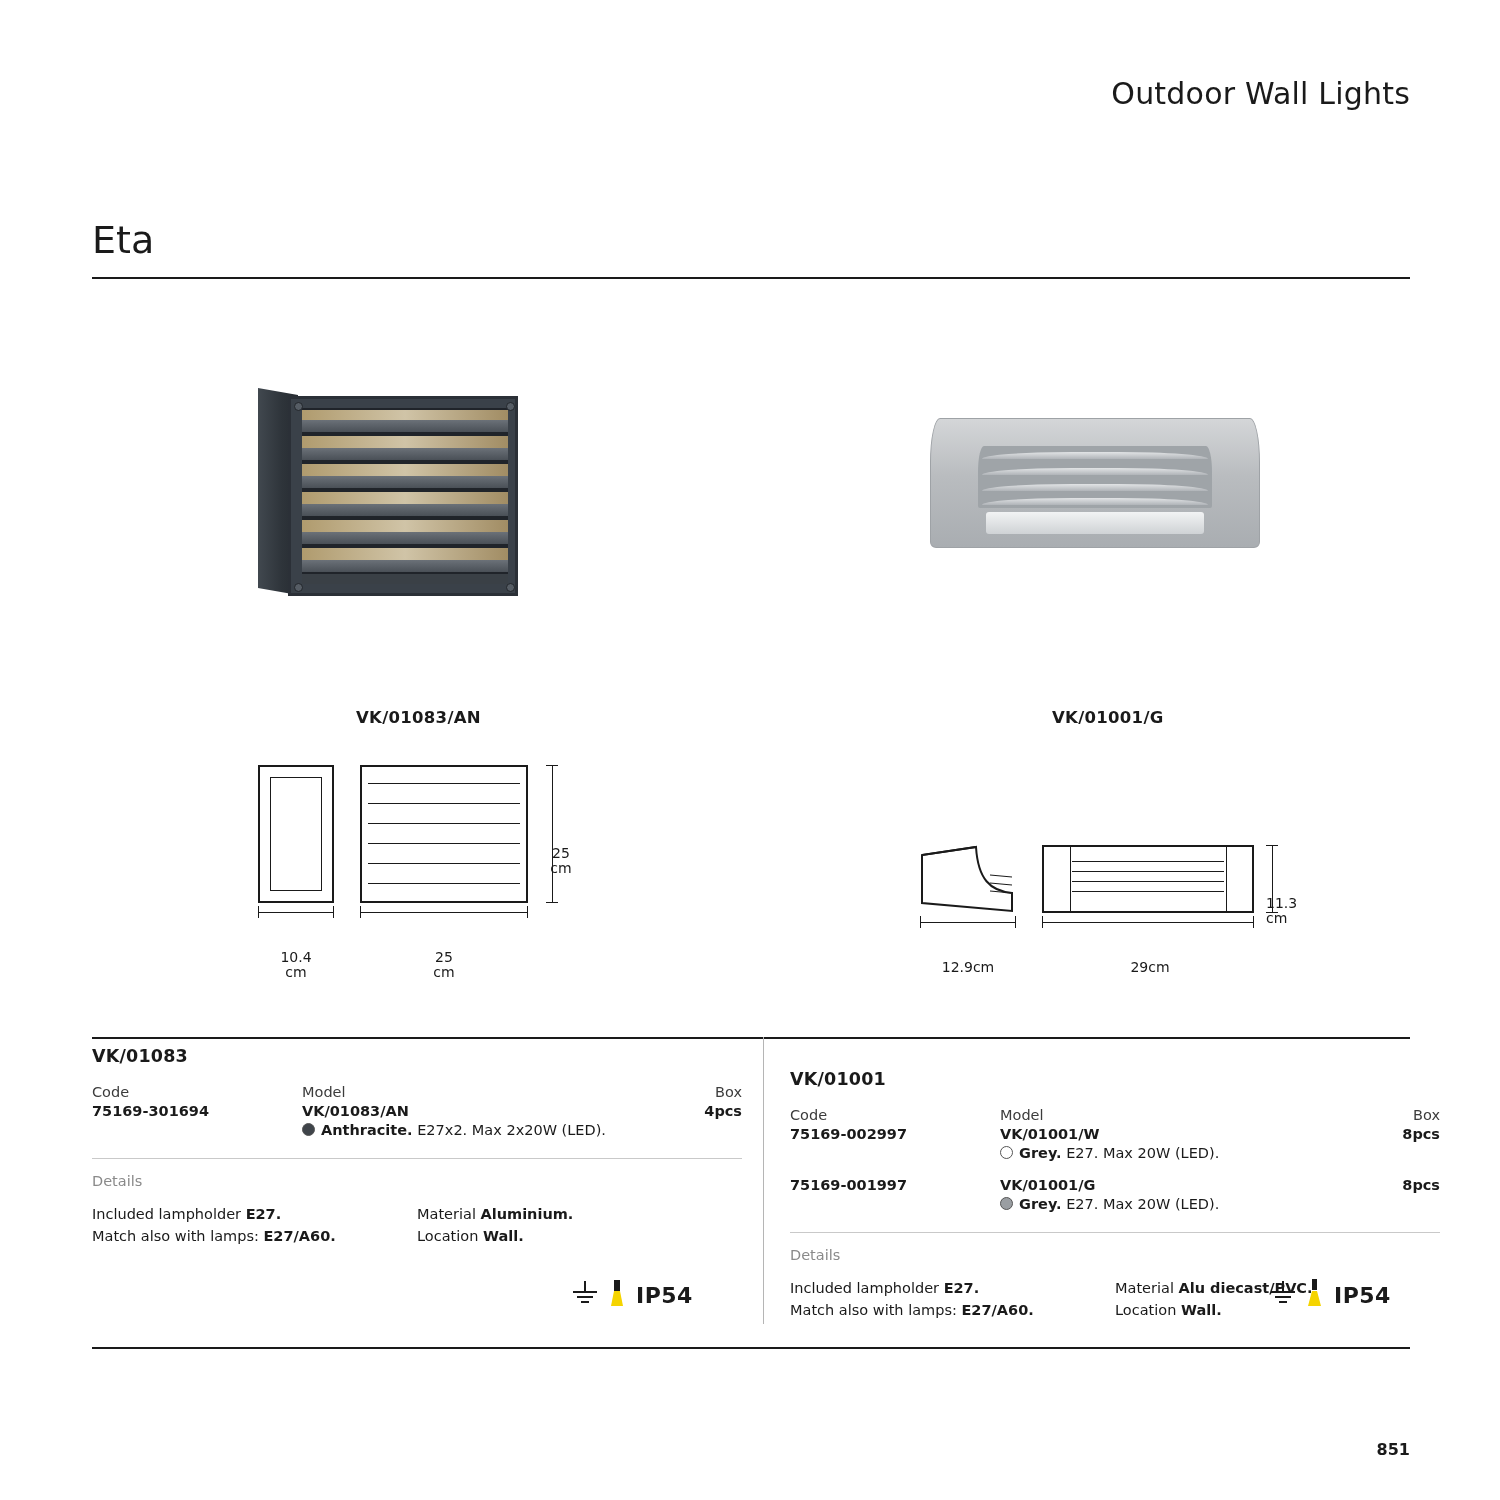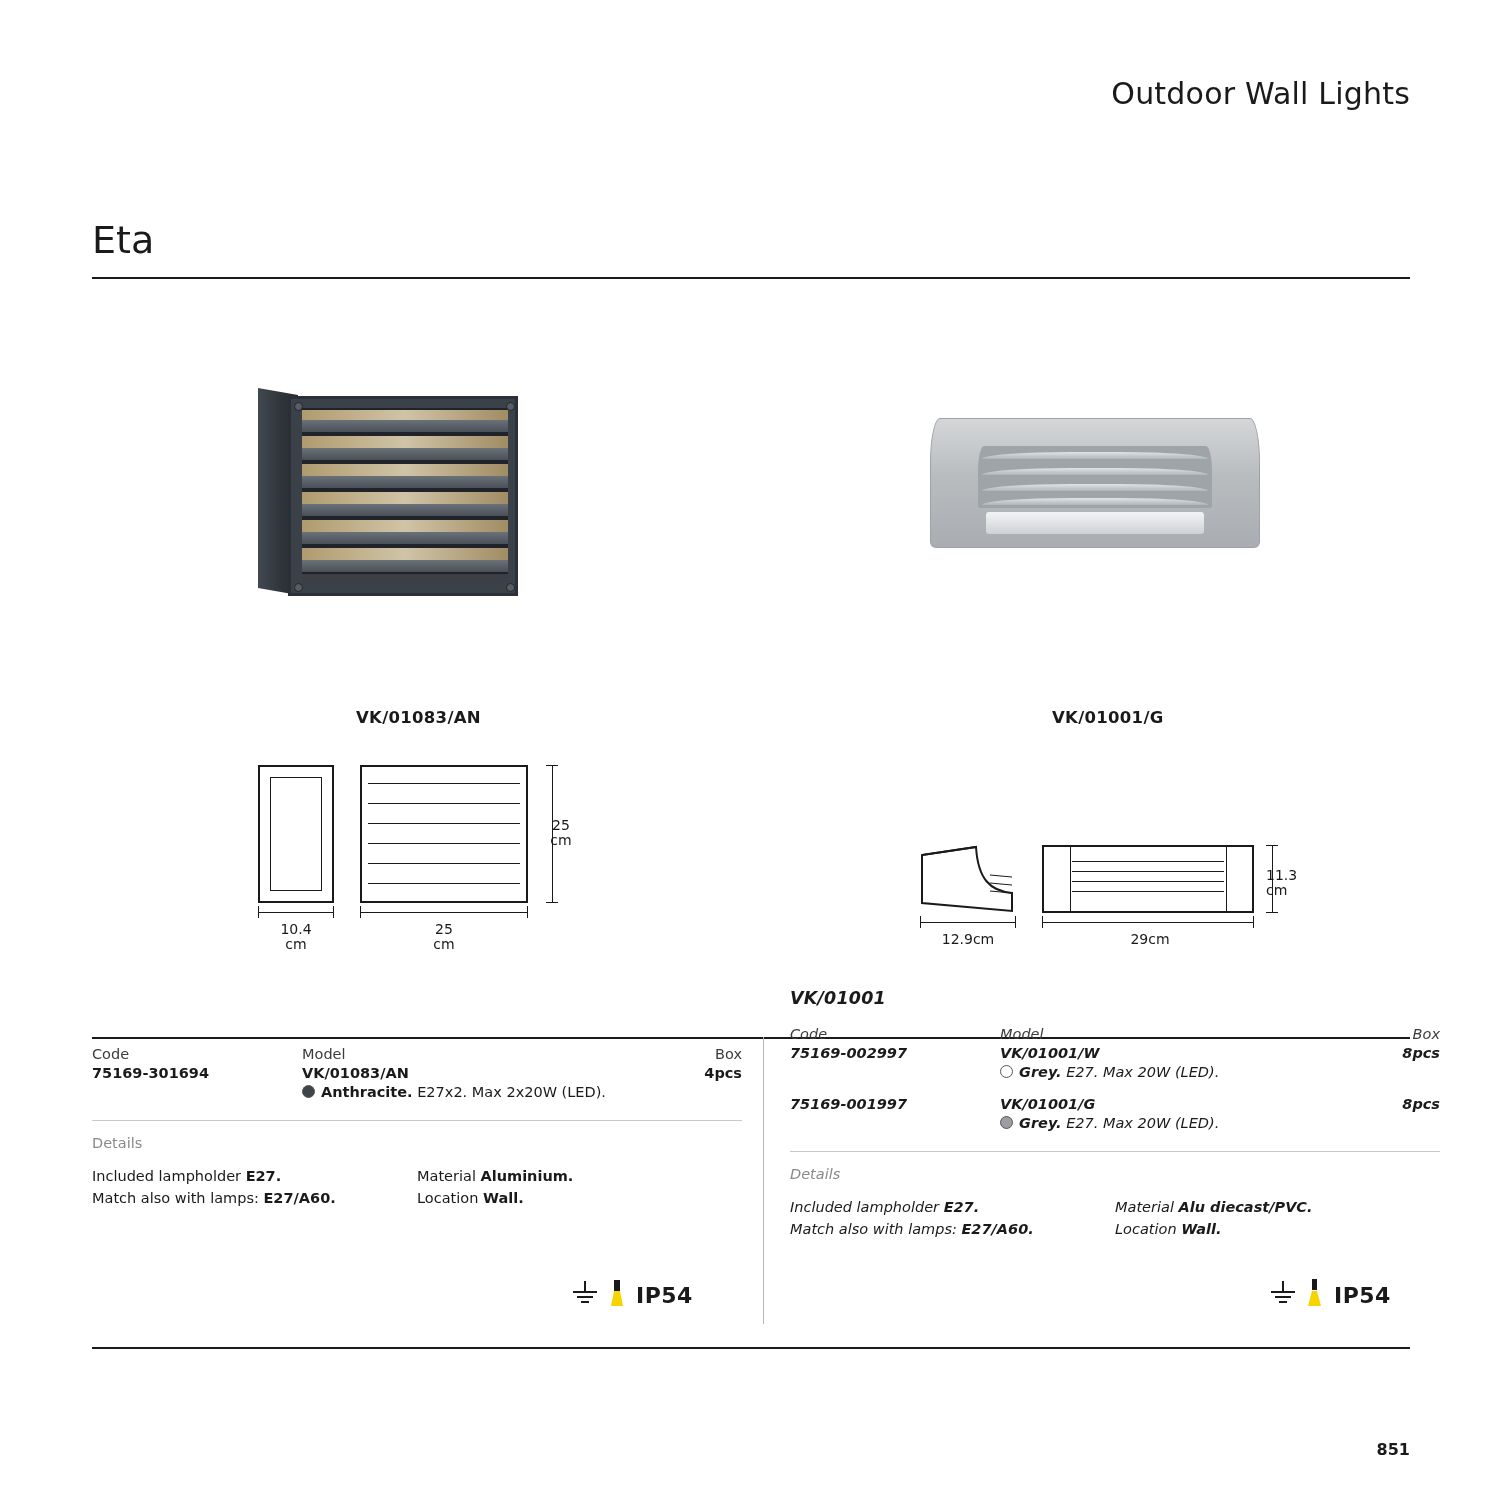--- a/index.html
+++ b/index.html
@@ -162,20 +162,21 @@
   .photo-code.left { left: 356px; top: 708px; }
   .photo-code.right { left: 1052px; top: 708px; }
 
   
   .dim {
     position: absolute;
     font-size: 14px;
     color: #1a1a1a;
     line-height: 1.1;
     text-align: center;
+    margin-top: 28px;
   }
   .dwg-line { position:absolute; background:#1a1a1a; }
 
   
   .sideview {
     position: absolute;
     left: 258px; top: 765px;
     width: 76px; height: 138px;
     border: 2px solid #1a1a1a;
     box-sizing: border-box;
@@ -241,21 +242,21 @@
     position: absolute;
     left: 92px;
     top: 1347px;
     width: 1318px;
     height: 2px;
     background: #1a1a1a;
   }
 
   .col { position: absolute; width: 650px; }
   .col.left { left: 92px; top: 1046px; }
-  .col.right { left: 790px; top: 988px; font-style: italic; }
+  .col.right { left: 790px; top: 1069px; }
 
   .series-code {
     font-size: 17.5px;
     font-weight: 700;
     color: #1a1a1a;
     letter-spacing: .2px;
     margin-bottom: 18px;
   }
   .tbl-head {
     display: flex;
@@ -446,20 +447,21 @@
 
   <div class="dwg-line" style="left:1042px; top:922px; width:212px; height:1px;"></div>
   <div class="dwg-line" style="left:1042px; top:916px; width:1px; height:12px;"></div>
   <div class="dwg-line" style="left:1253px; top:916px; width:1px; height:12px;"></div>
   <div class="dim" style="left:1110px; top:932px; width:80px;">29cm</div>
 
   <div class="rule-mid"></div>
   <div class="vdivider"></div>
 
   <div class="col left">
+    <div class="series-code">VK/01083</div>
 
     <div class="tbl-head">
       <div class="c-code">Code</div>
       <div class="c-model">Model</div>
       <div class="c-box">Box</div>
     </div>
 
     <div class="tbl-row">
       <div class="c-code">75169-301694</div>
       <div class="c-model">VK/01083/AN</div>

